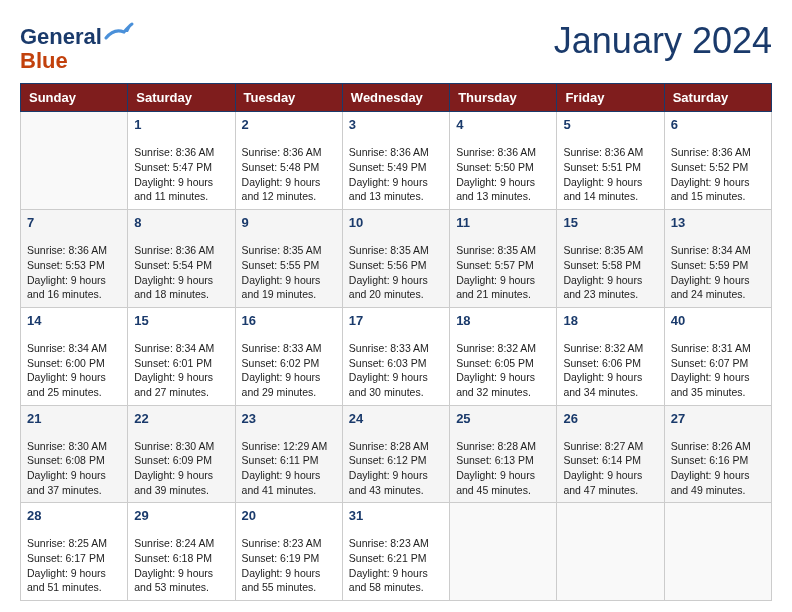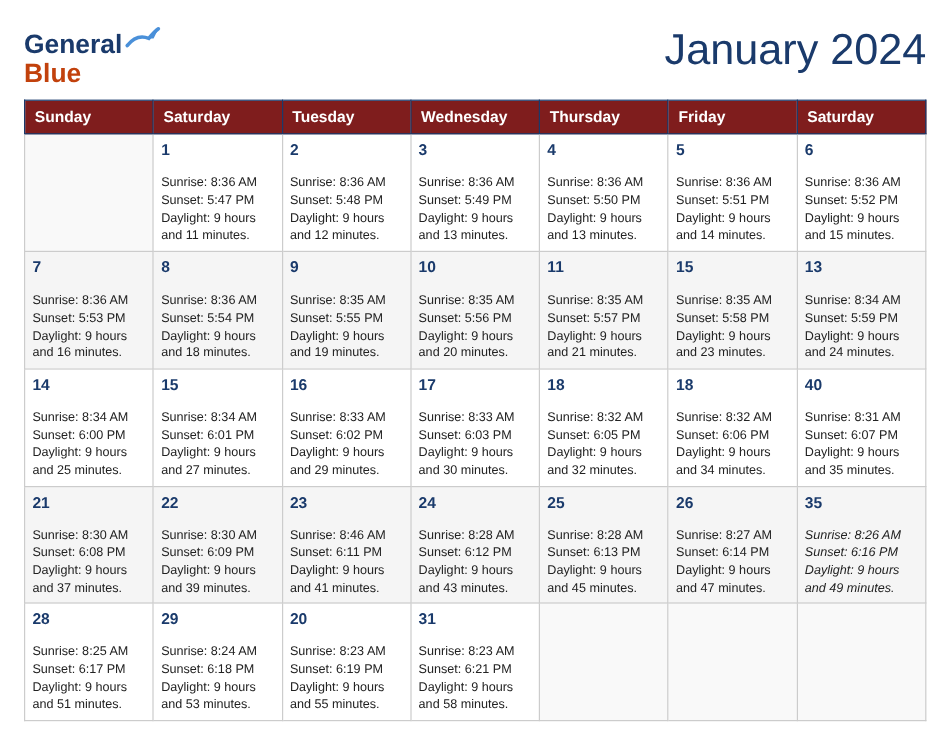--- a/index.html
+++ b/index.html
@@ -278,21 +278,21 @@
         </td>
         <td>
           <span class="day-number">22</span>
           <div class="day-info" style="white-space: pre-line;">Sunrise: 8:30 AM
 Sunset: 6:09 PM
 Daylight: 9 hours
 and 39 minutes.</div>
         </td>
         <td>
           <span class="day-number">23</span>
-          <div class="day-info" style="white-space: pre-line;">Sunrise: 8:46 AM
+          <div class="day-info" style="white-space: pre-line;">Sunrise: 12:29 AM
 Sunset: 6:11 PM
 Daylight: 9 hours
 and 41 minutes.</div>
         </td>
         <td>
           <span class="day-number">24</span>
           <div class="day-info" style="white-space: pre-line;">Sunrise: 8:28 AM
 Sunset: 6:12 PM
 Daylight: 9 hours
 and 43 minutes.</div>
@@ -305,22 +305,22 @@
 and 45 minutes.</div>
         </td>
         <td>
           <span class="day-number">26</span>
           <div class="day-info" style="white-space: pre-line;">Sunrise: 8:27 AM
 Sunset: 6:14 PM
 Daylight: 9 hours
 and 47 minutes.</div>
         </td>
         <td>
-          <span class="day-number">35</span>
-          <div class="day-info" style="white-space: pre-line; font-style: italic;">Sunrise: 8:26 AM
+          <span class="day-number">27</span>
+          <div class="day-info" style="white-space: pre-line;">Sunrise: 8:26 AM
 Sunset: 6:16 PM
 Daylight: 9 hours
 and 49 minutes.</div>
         </td>
       </tr>
       <tr>
         <td>
           <span class="day-number">28</span>
           <div class="day-info" style="white-space: pre-line;">Sunrise: 8:25 AM
 Sunset: 6:17 PM

